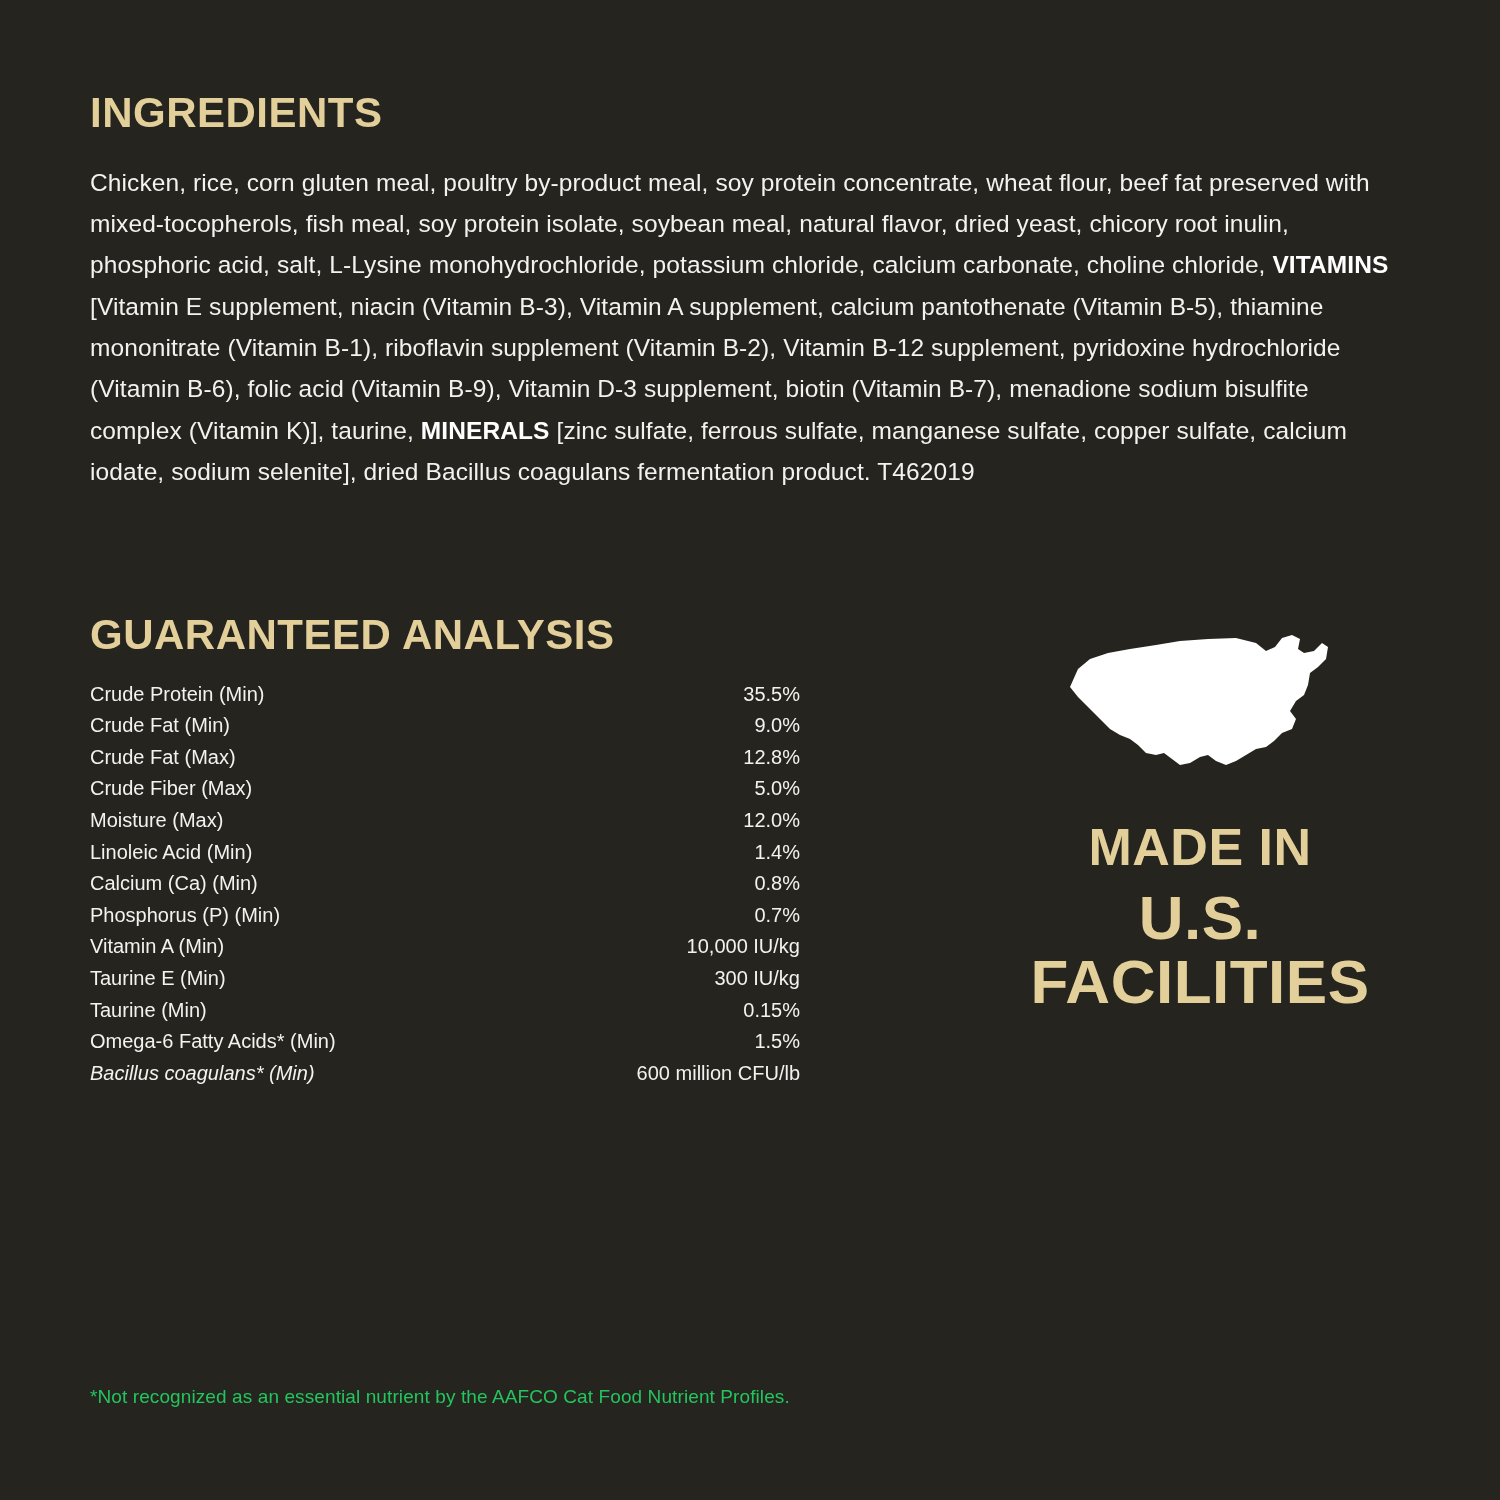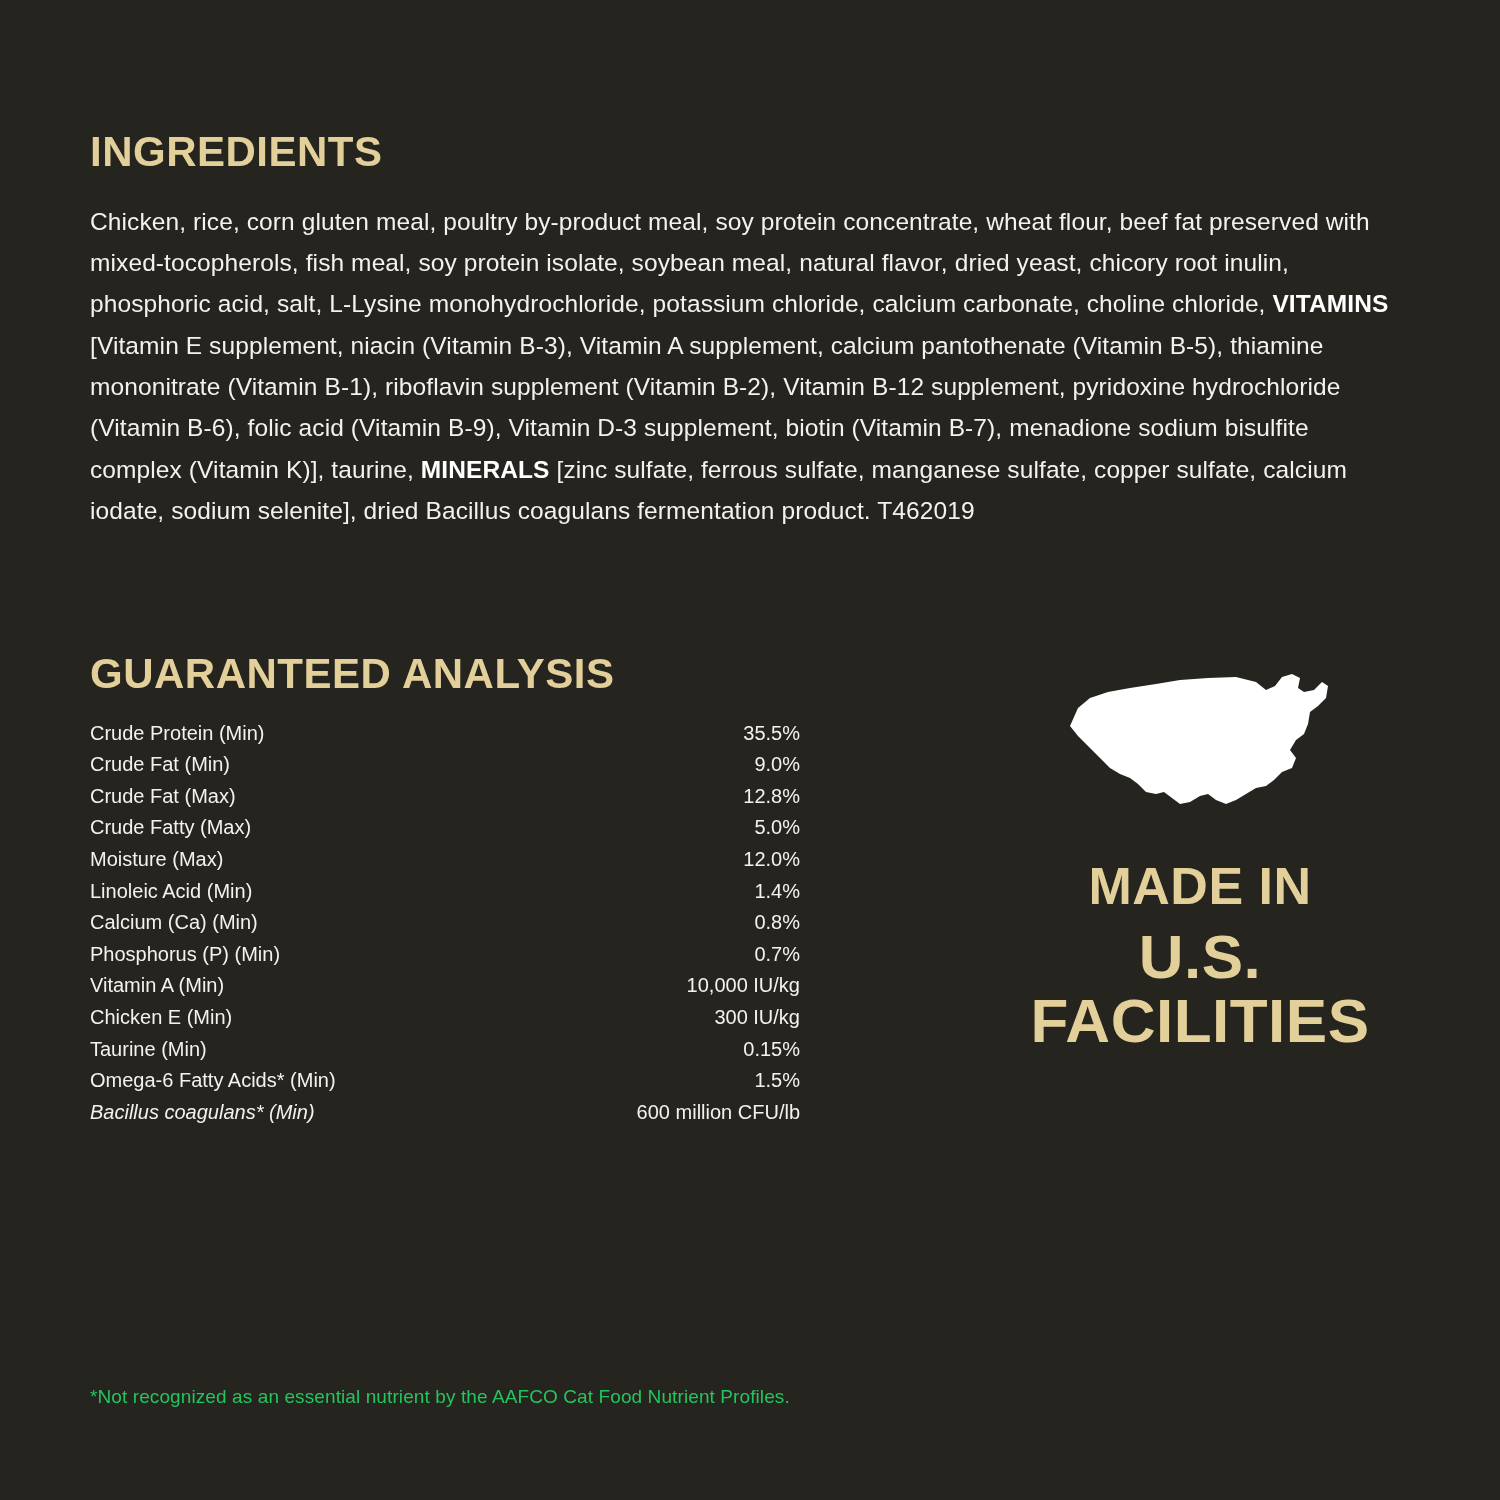--- a/index.html
+++ b/index.html
@@ -12,21 +12,21 @@
     background: #26241f;
     font-family: "Liberation Sans", sans-serif;
     color: #ffffff;
     overflow: hidden;
   }
   .page {
     position: relative;
     width: 1500px;
     height: 1500px;
     box-sizing: border-box;
-    padding: 114px 90px;
+    padding: 75px 90px;
   }
   .section-heading {
     color: #e3cf9a;
     font-family: "Liberation Sans Narrow", "Liberation Sans", sans-serif;
     font-weight: bold;
     font-size: 42px;
     letter-spacing: 0.5px;
     margin: 0 0 20px 0;
     text-transform: uppercase;
   }
@@ -126,21 +126,21 @@
           </tr>
           <tr>
             <td class="label">Crude Fat (Min)</td>
             <td class="value">9.0%</td>
           </tr>
           <tr>
             <td class="label">Crude Fat (Max)</td>
             <td class="value">12.8%</td>
           </tr>
           <tr>
-            <td class="label">Crude Fatty (Max)</td>
+            <td class="label">Crude Fiber (Max)</td>
             <td class="value">5.0%</td>
           </tr>
           <tr>
             <td class="label">Moisture (Max)</td>
             <td class="value">12.0%</td>
           </tr>
           <tr>
             <td class="label">Linoleic Acid (Min)</td>
             <td class="value">1.4%</td>
           </tr>
@@ -150,21 +150,21 @@
           </tr>
           <tr>
             <td class="label">Phosphorus (P) (Min)</td>
             <td class="value">0.7%</td>
           </tr>
           <tr>
             <td class="label">Vitamin A (Min)</td>
             <td class="value">10,000 IU/kg</td>
           </tr>
           <tr>
-            <td class="label">Chicken E (Min)</td>
+            <td class="label">Taurine E (Min)</td>
             <td class="value">300 IU/kg</td>
           </tr>
           <tr>
             <td class="label">Taurine (Min)</td>
             <td class="value">0.15%</td>
           </tr>
           <tr>
             <td class="label">Omega-6 Fatty Acids* (Min)</td>
             <td class="value">1.5%</td>
           </tr>

